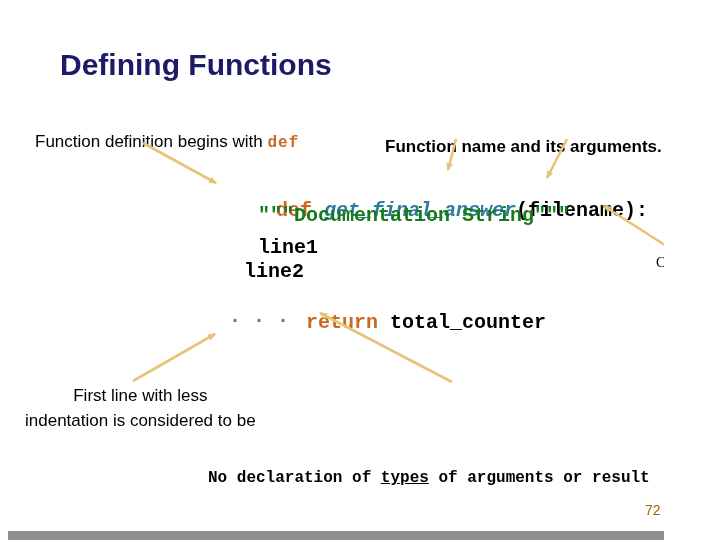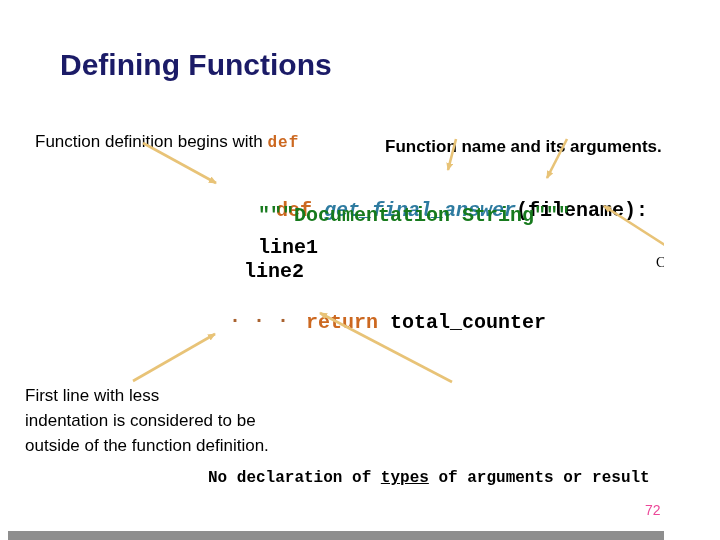--- a/index.html
+++ b/index.html
@@ -1,18 +1,18 @@
 <!DOCTYPE html>
 <html style="--title-navy: #1b1b67; --keyword-orange: #cc6820; --func-blue: #2e7ba0; --string-green: #177a1d; --ellipsis-brown: #a9622f; --arrow-tan: #e8c377; --shadow: #8e8e8e;"><head>
 <meta charset="utf-8">
 <style>
   html,body{margin:0;padding:0;background:#fff;}
   #slide{
     position:relative;width:664px;height:540px;background:#ffffff;
-    font-family:"Liberation Sans",sans-serif;color:#000;overflow:hidden;
+    font-family:"Liberation Sans",sans-serif;color:#000;overflow:hidden;text-align:center;
   }
   
   .shadow-right{position:absolute;left:712px;top:8px;width:8px;height:532px;background:var(--shadow,#8e8e8e);}
   .shadow-bottom{position:absolute;left:8px;top:531px;width:712px;height:9px;background:var(--shadow,#8e8e8e);}
 
   .title{
     position:absolute;left:60px;top:48px;
     font-size:30px;font-weight:bold;color:var(--title-navy,#1b1b67);
     letter-spacing:0px;white-space:nowrap;
   }
@@ -41,21 +41,21 @@
     position:absolute;left:656px;top:255px;
     font-family:"Liberation Serif",serif;font-size:14px;white-space:nowrap;
   }
   .note{position:absolute;font-size:17px;line-height:25px;white-space:nowrap;margin-left:17px;}
   #note-first-line{left:8px;top:383px;}
   #note-return{left:353px;top:383px;}
   .footer{
     position:absolute;left:208px;top:469px;font-size:16px;font-weight:bold;white-space:nowrap;font-family:Liberation Mono, monospace;
   }
   .footer .u{text-decoration:underline;}
-  .page-num{position:absolute;left:645px;top:502px;font-size:14px;color:#ec4899;}
+  .page-num{position:absolute;left:645px;top:502px;font-size:14px;color:#a16207;}
   #arrow-layer{position:absolute;left:0;top:0;width:720px;height:540px;pointer-events:none;}
 </style>
 </head>
 <body>
 
 <div id="slide">
 
   <div class="shadow-right"></div>
   <div class="shadow-bottom"></div>
 
@@ -76,21 +76,20 @@
   <div class="code-line" id="code-ret">
     <span class="tok-kw">return</span><span> total_counter</span>
   </div>
   <div class="code-line tok-ellipsis" id="code-dots">. . .</div>
 
   <div id="cap-colon">Colon.</div>
 
   <div class="note" id="note-first-line">
     <div>First line with less</div>
     <div>indentation is considered to be</div>
-    <div>outside of the function definition.</div>
   </div>
 
 
   <div class="footer">
     <span>No declaration of </span><span class="u">types</span><span> of arguments or result</span>
   </div>
 
   <div class="page-num">72</div>
 
   <svg id="arrow-layer" viewBox="0 0 720 540" xmlns="http://www.w3.org/2000/svg">

